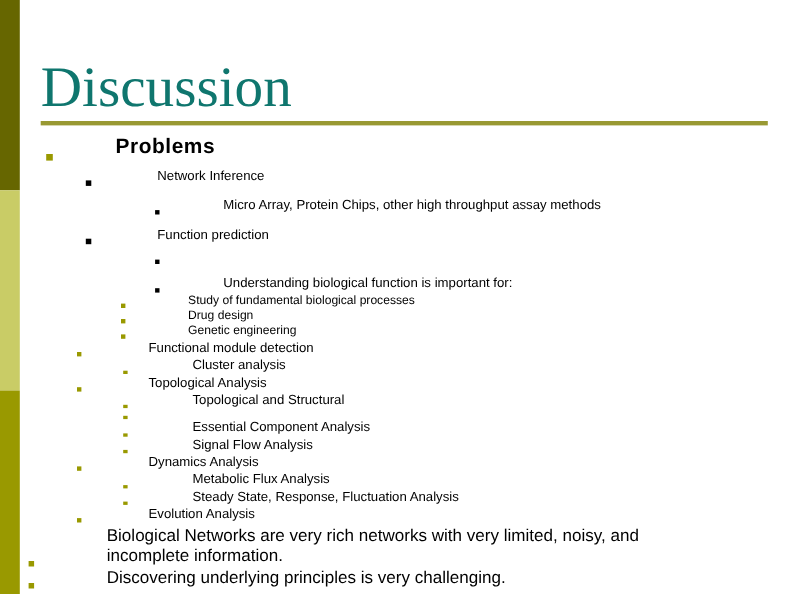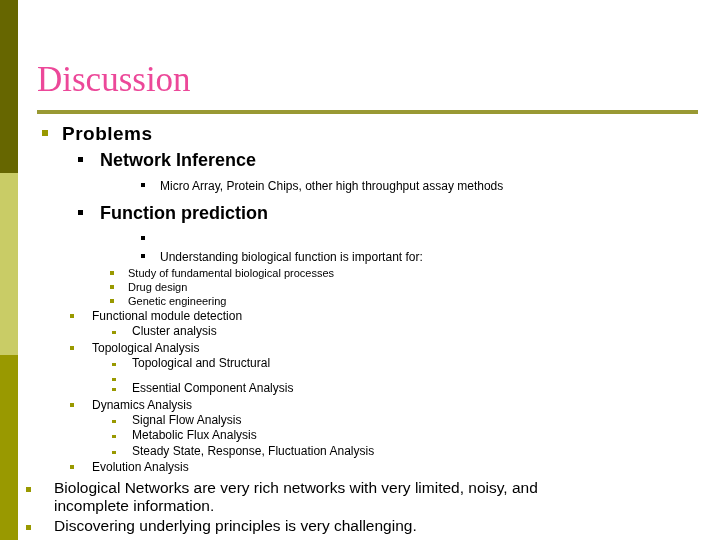--- a/index.html
+++ b/index.html
@@ -29,23 +29,23 @@
   #band-top    { height: 173px; background: #666600; }
   #band-middle { height: 182px; background: #c9cc66; }
   #band-bottom { height: 185px; background: #999900; }
 
   
   #slide-title {
     position: absolute;
     left: 37px;
     top: 57px;
     font-family: "Liberation Serif", serif;
-    font-size: 35px;
+    font-size: 52px;
     line-height: 46px;
-    color: #ec4899;
+    color: #0f766e;
     white-space: nowrap;
     letter-spacing: 0px;
   }
 
   #title-rule {
     position: absolute;
     left: 37px;
     top: 110px;
     width: 661px;
     height: 4px;
@@ -55,22 +55,23 @@
   
   #outline {
     position: absolute;
     left: 0;
     top: 122px;
     width: 720px;
   }
 
   .row {
     display: flex;
-    align-items: flex-start;
+    align-items: flex-end;
     color: #000000;
+    gap: 43px;
   }
 
   .bullet {
     flex: 0 0 auto;
     display: inline-block;
     line-height: 1;
   }
   .bullet i {
     display: block;
     background: currentColor;
@@ -94,21 +95,21 @@
     letter-spacing: 0.5px;
   }
 
   
   .lvl2 {
     padding-left: 78px;
     margin-bottom: 9px;
   }
   .lvl2 .bullet { color: #000000; width: 22px; padding-top: 6px; }
   .lvl2 .bullet i { width: 5px; height: 5px; }
-  .lvl2 .text { font-size: 18px; line-height: 18px; font-weight: bold; }
+  .lvl2 .text { font-size: 12px; line-height: 18px; }
 
   
   .lvl3 {
     padding-left: 116px;
     margin-bottom: 9px;
     margin-left: 25px;
   }
   .lvl3 .bullet { color: #000000; width: 19px; padding-top: 5px; }
   .lvl3 .bullet i { width: 4px; height: 4px; }
   .lvl3 .text { font-size: 12px; line-height: 17px; }
@@ -259,36 +260,36 @@
         <i></i>
       </span>
   </div>
   <div class="row lvlB">
     <span class="bullet">
         <i></i>
       </span>
     <span class="text">Essential Component Analysis</span>
   </div>
 
+  <div class="row lvlB">
+    <span class="bullet">
+        <i></i>
+      </span>
+    <span class="text">Signal Flow Analysis</span>
+  </div>
   <div class="row lvlA">
     <span class="bullet">
         <i></i>
       </span>
     <span class="text">Dynamics Analysis</span>
   </div>
   <div class="row lvlB">
     <span class="bullet">
         <i></i>
       </span>
-    <span class="text">Signal Flow Analysis</span>
-  </div>
-  <div class="row lvlB">
-    <span class="bullet">
-        <i></i>
-      </span>
     <span class="text">Metabolic Flux Analysis</span>
   </div>
   <div class="row lvlB">
     <span class="bullet">
         <i></i>
       </span>
     <span class="text">Steady State, Response, Fluctuation Analysis</span>
   </div>
 
   <div class="row lvlA">

